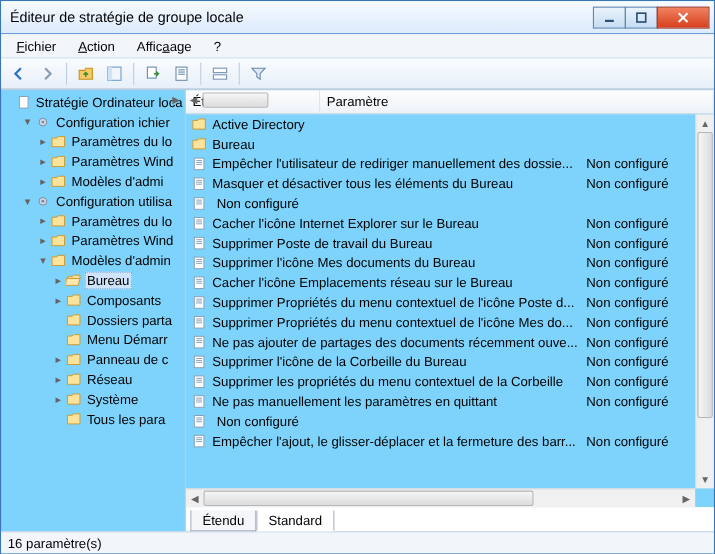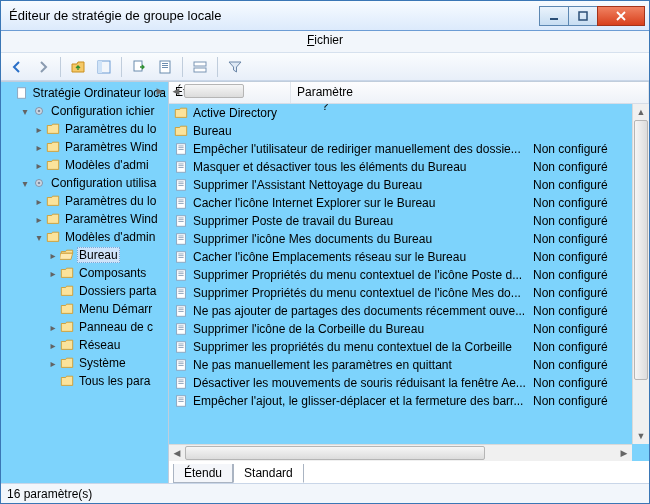--- a/index.html
+++ b/index.html
@@ -7,21 +7,21 @@
 
 .window { width: 650px; height: 504px; border: 1px solid #3a76b5; background: #7dd3fc; display: flex; flex-direction: column; }
 
 .titlebar { height: 30px; background: linear-gradient(#f7fbff, #dceafc); display: flex; align-items: center; padding-left: 8px; border-bottom: 1px solid #6c9cd4; }
 .titlebar .title { flex: 1; color: #000; font-size: 13px; }
 .win-btns { display: flex; height: 20px; margin-right: 4px; }
 .win-btn { width: 30px; height: 20px; border: 1px solid #5c87b2; background: linear-gradient(#eaf3fc, #c7ddf2); display: flex; align-items: center; justify-content: center; margin-left: -1px; cursor: default; }
 .win-btn.close { background: linear-gradient(#f08262, #d8401c); border-color: #a3331a; width: 48px; }
 .win-btn svg { width: 12px; height: 10px; }
 
-.menubar { height: 22px; background: #f2f6fb; display: flex; align-items: center; padding: 0 6px; border-bottom: 1px solid #d6e1ee; gap: 4px; flex-direction: column; }
+.menubar { height: 22px; background: #f2f6fb; display: flex; align-items: center; padding: 0 6px; border-bottom: 1px solid #d6e1ee; gap: 4px; }
 .menu-item { padding: 2px 8px; cursor: default; }
 .menu-item .ul { text-decoration: underline; }
 
 .toolbar { height: 28px; background: linear-gradient(#fafcfe,#e8eff9); display: flex; align-items: center; padding: 0 4px; border-bottom: 1px solid #c9d6e8; gap: 2px; }
 .tbtn { width: 24px; height: 24px; display: flex; align-items: center; justify-content: center; border: 1px solid transparent; }
 .tsep { width: 1px; height: 20px; background: #c0cddc; margin: 0 3px; }
 
 .body-area { flex: 1; display: flex; border-top: 1px solid #c0cddc; min-height: 0; }
 
 .tree-pane { width: 168px; border-right: 1px solid #c0cddc; display: flex; }
@@ -371,21 +371,20 @@
             </div>
             <div class="list-row">
               <span class="licon scroll-icon">
                 <svg viewBox="0 0 16 16">
                   <rect x="3" y="2" width="10" height="12" fill="#fff" stroke="#8aa0b8"></rect>
                   <rect x="5" y="4" width="6" height="1" fill="#8aa0b8"></rect>
                   <rect x="5" y="6" width="6" height="1" fill="#8aa0b8"></rect>
                   <rect x="5" y="8" width="6" height="1" fill="#8aa0b8"></rect>
                 </svg>
               </span>
-              <span class="lparam">Supprimer l'Assistant Nettoyage du Bureau</span>
               <span class="letat">Non configuré</span>
             </div>
             <div class="list-row">
               <span class="licon scroll-icon">
                 <svg viewBox="0 0 16 16">
                   <rect x="3" y="2" width="10" height="12" fill="#fff" stroke="#8aa0b8"></rect>
                   <rect x="5" y="4" width="6" height="1" fill="#8aa0b8"></rect>
                   <rect x="5" y="6" width="6" height="1" fill="#8aa0b8"></rect>
                   <rect x="5" y="8" width="6" height="1" fill="#8aa0b8"></rect>
                 </svg>
@@ -503,21 +502,20 @@
             </div>
             <div class="list-row">
               <span class="licon scroll-icon">
                 <svg viewBox="0 0 16 16">
                   <rect x="3" y="2" width="10" height="12" fill="#fff" stroke="#8aa0b8"></rect>
                   <rect x="5" y="4" width="6" height="1" fill="#8aa0b8"></rect>
                   <rect x="5" y="6" width="6" height="1" fill="#8aa0b8"></rect>
                   <rect x="5" y="8" width="6" height="1" fill="#8aa0b8"></rect>
                 </svg>
               </span>
-              <span class="lparam">Désactiver les mouvements de souris réduisant la fenêtre Ae...</span>
               <span class="letat">Non configuré</span>
             </div>
             <div class="list-row">
               <span class="licon scroll-icon">
                 <svg viewBox="0 0 16 16">
                   <rect x="3" y="2" width="10" height="12" fill="#fff" stroke="#8aa0b8"></rect>
                   <rect x="5" y="4" width="6" height="1" fill="#8aa0b8"></rect>
                   <rect x="5" y="6" width="6" height="1" fill="#8aa0b8"></rect>
                   <rect x="5" y="8" width="6" height="1" fill="#8aa0b8"></rect>
                 </svg>

